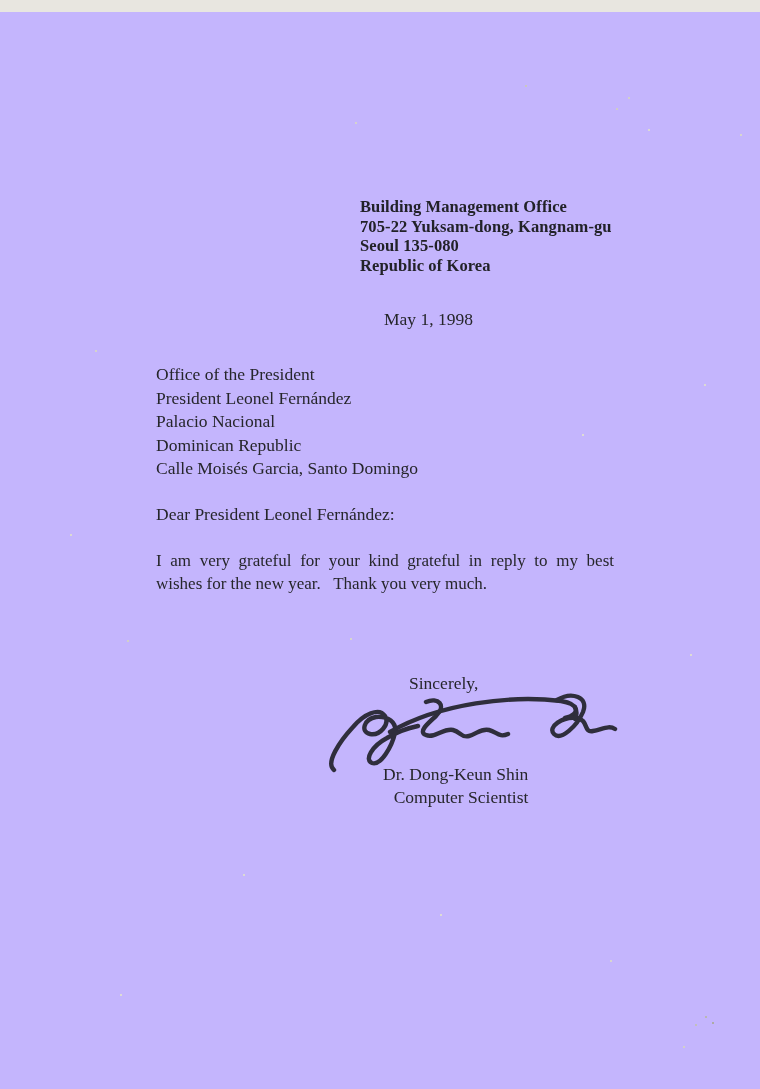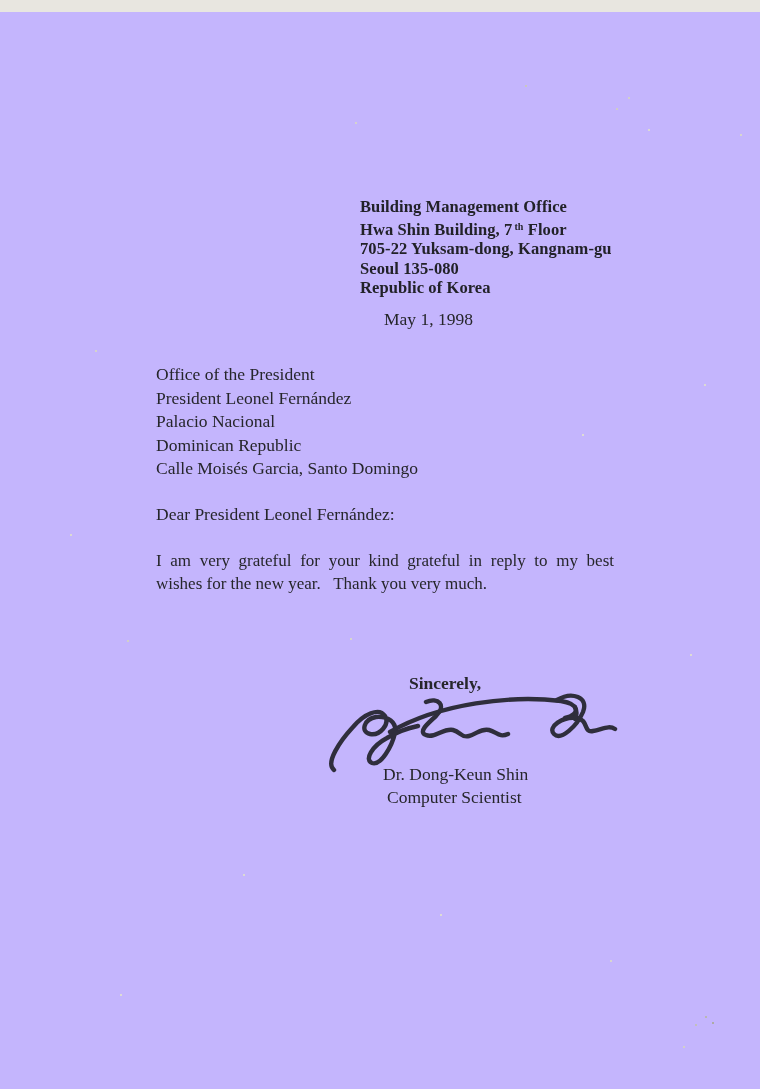--- a/index.html
+++ b/index.html
@@ -92,35 +92,35 @@
   .body-text .justified {
     text-align: justify;
     text-align-last: justify;
     white-space: nowrap;
   }
   .valediction {
     position: absolute;
     left: 409px;
     top: 661px;
     font-size: 17.5px;
-    font-weight: bold;
   }
   .signature {
     position: absolute;
     left: 320px;
     top: 676px;
     width: 302px;
     height: 94px;
   }
   .signer {
     position: absolute;
     left: 383px;
     top: 751px;
     font-size: 17.5px;
     line-height: 23px;
+    text-align: right;
   }
   .signer .title-line {
     padding-left: 4px;
     font-family: Liberation Serif, serif;
   }
   .bottom-edge {
     position: absolute;
     bottom: 0;
     right: 0;
     width: 330px;
@@ -134,21 +134,20 @@
 </style>
 </head>
 <body>
 
 <div class="page">
 
   <div class="specks"></div>
 
   <div class="sender">
     <div>Building Management Office</div>
-    <div><span>Hwa Shin Building, 7</span><span class="sup">th</span><span>&nbsp;Floor</span></div>
     <div>705-22 Yuksam-dong, Kangnam-gu</div>
     <div>Seoul 135-080</div>
     <div>Republic of Korea</div>
   </div>
 
   <div class="date">May 1, 1998</div>
 
   <div class="recipient">
     <div>Office of the President</div>
     <div>President Leonel Fernández</div>

